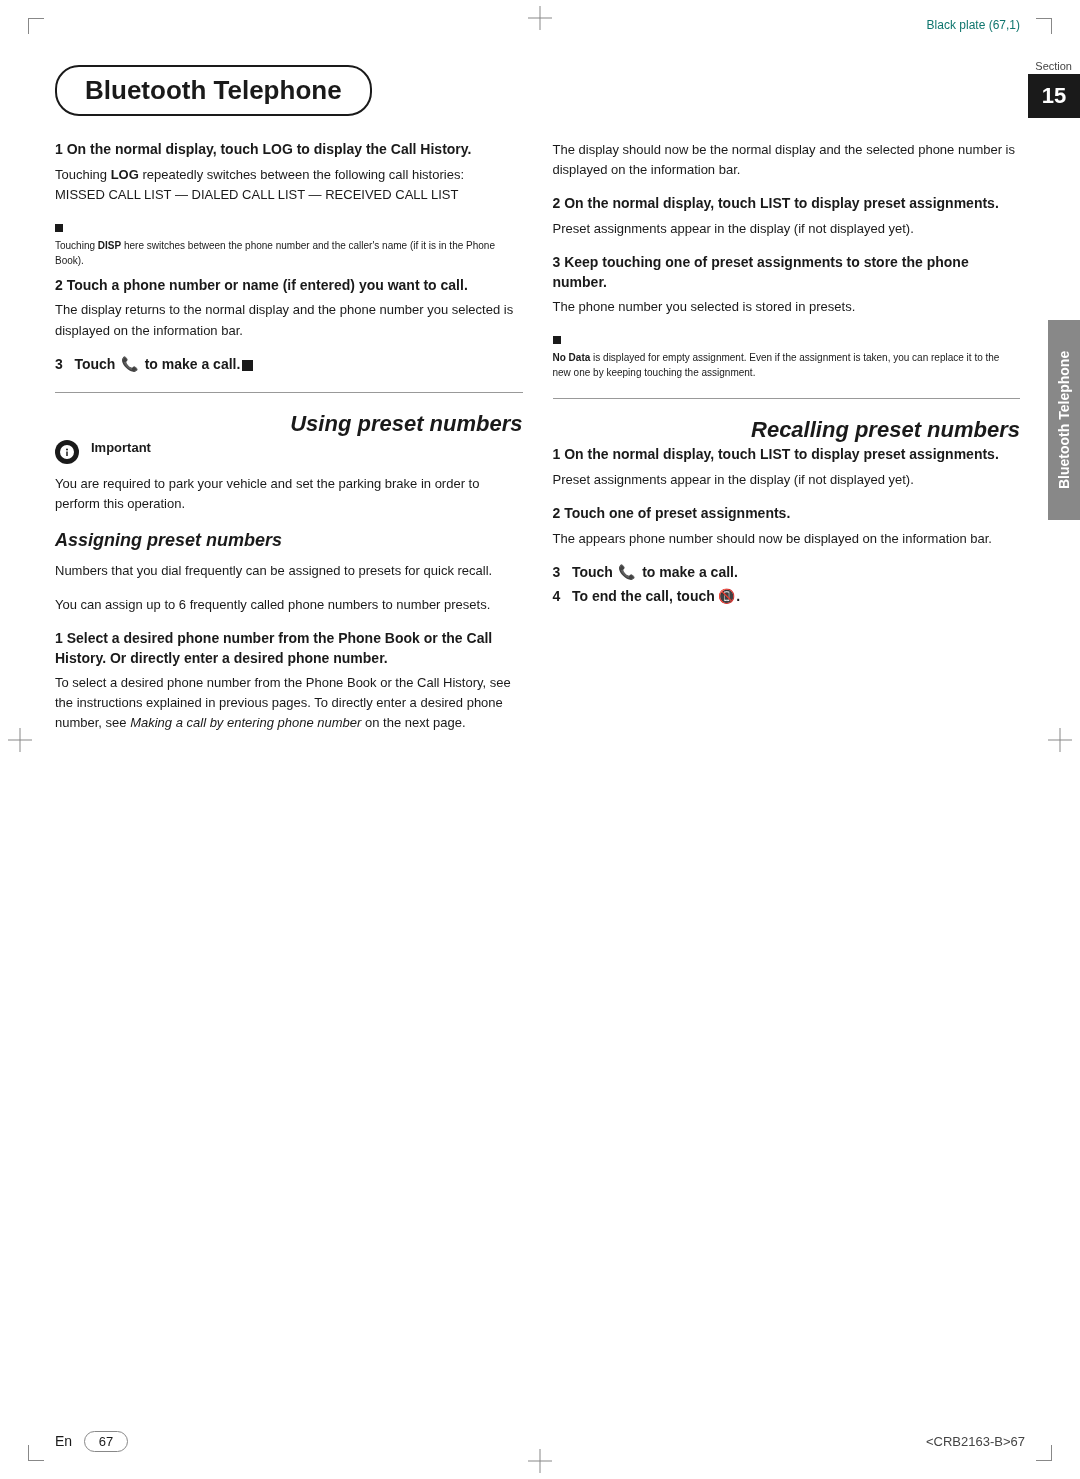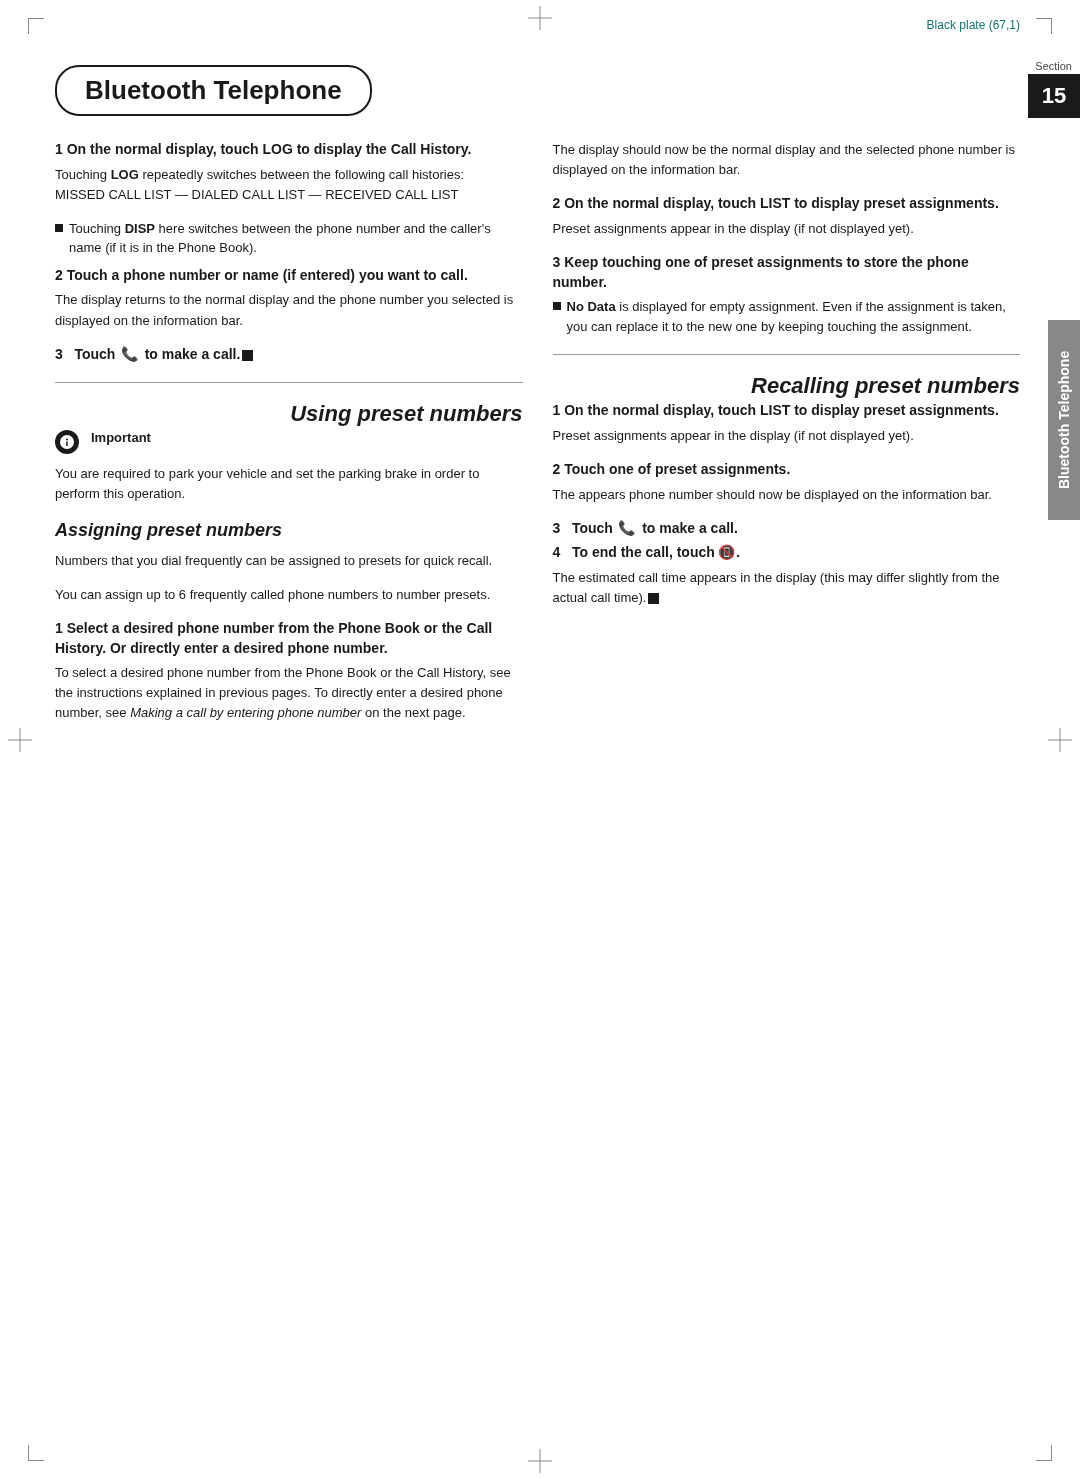--- a/index.html
+++ b/index.html
@@ -189,23 +189,24 @@
 
     .important-label {
       font-weight: bold;
       font-size: 13px;
     }
 
     
     .bullet-item {
       display: flex;
       gap: 6px;
-      font-size: 13px;
+      font-size: 10px;
       line-height: 1.5;
       margin-bottom: 8px;
+      flex-direction: column;
     }
 
     .bullet-square {
       min-width: 8px;
       width: 8px;
       height: 8px;
       background: #1a1a1a;
       margin-top: 5px;
       flex-shrink: 0;
     }
@@ -434,20 +435,21 @@
     </div>
 
     <div class="right-column">
 
       <p class="step-body">The display should now be the normal display and the selected phone number is displayed on the information bar.</p>
 
       <p class="step-heading">2   On the normal display, touch LIST to display preset assignments.</p>
       <p class="step-body">Preset assignments appear in the display (if not displayed yet).</p>
 
       <p class="step-heading">3   Keep touching one of preset assignments to store the phone number.</p>
+      <p class="step-body">The phone number you selected is stored in presets.</p>
 
       <div class="bullet-item">
         <div class="bullet-square"></div>
         <span><strong>No Data</strong><span> is displayed for empty assignment. Even if the assignment is taken, you can replace it to the new one by keeping touching the assignment.</span></span>
       </div>
 
       <div class="divider"></div>
 
       <div class="section-title">Recalling preset numbers</div>
 
@@ -457,21 +459,26 @@
       <p class="step-heading">2   Touch one of preset assignments.</p>
       <p class="step-body">The appears phone number should now be displayed on the information bar.</p>
 
       <p class="step-heading">
         3&nbsp;&nbsp; Touch <span class="phone-icon">📞</span> to make a call.
       </p>
 
       <p class="step-heading" style="margin-top:5px;">
         4&nbsp;&nbsp; To end the call, touch <span style="font-size:14px; font-weight:normal;">📵</span>.
       </p>
-      <p class="step-body">
-        The estimated call time appears in the display (this may differ slightly from the actual call time).<span class="stop-icon"></span>
-      </p>
 
     </div>
   </div>
 
+  <div class="bottom-footer">
+    <div>
+      <span>En</span>
+      &nbsp;
+      <span class="footer-page">67</span>
+    </div>
+    <div class="footer-code">&lt;CRB2163-B&gt;67</div>
+  </div>
 
 </div>
 
 </body></html>

